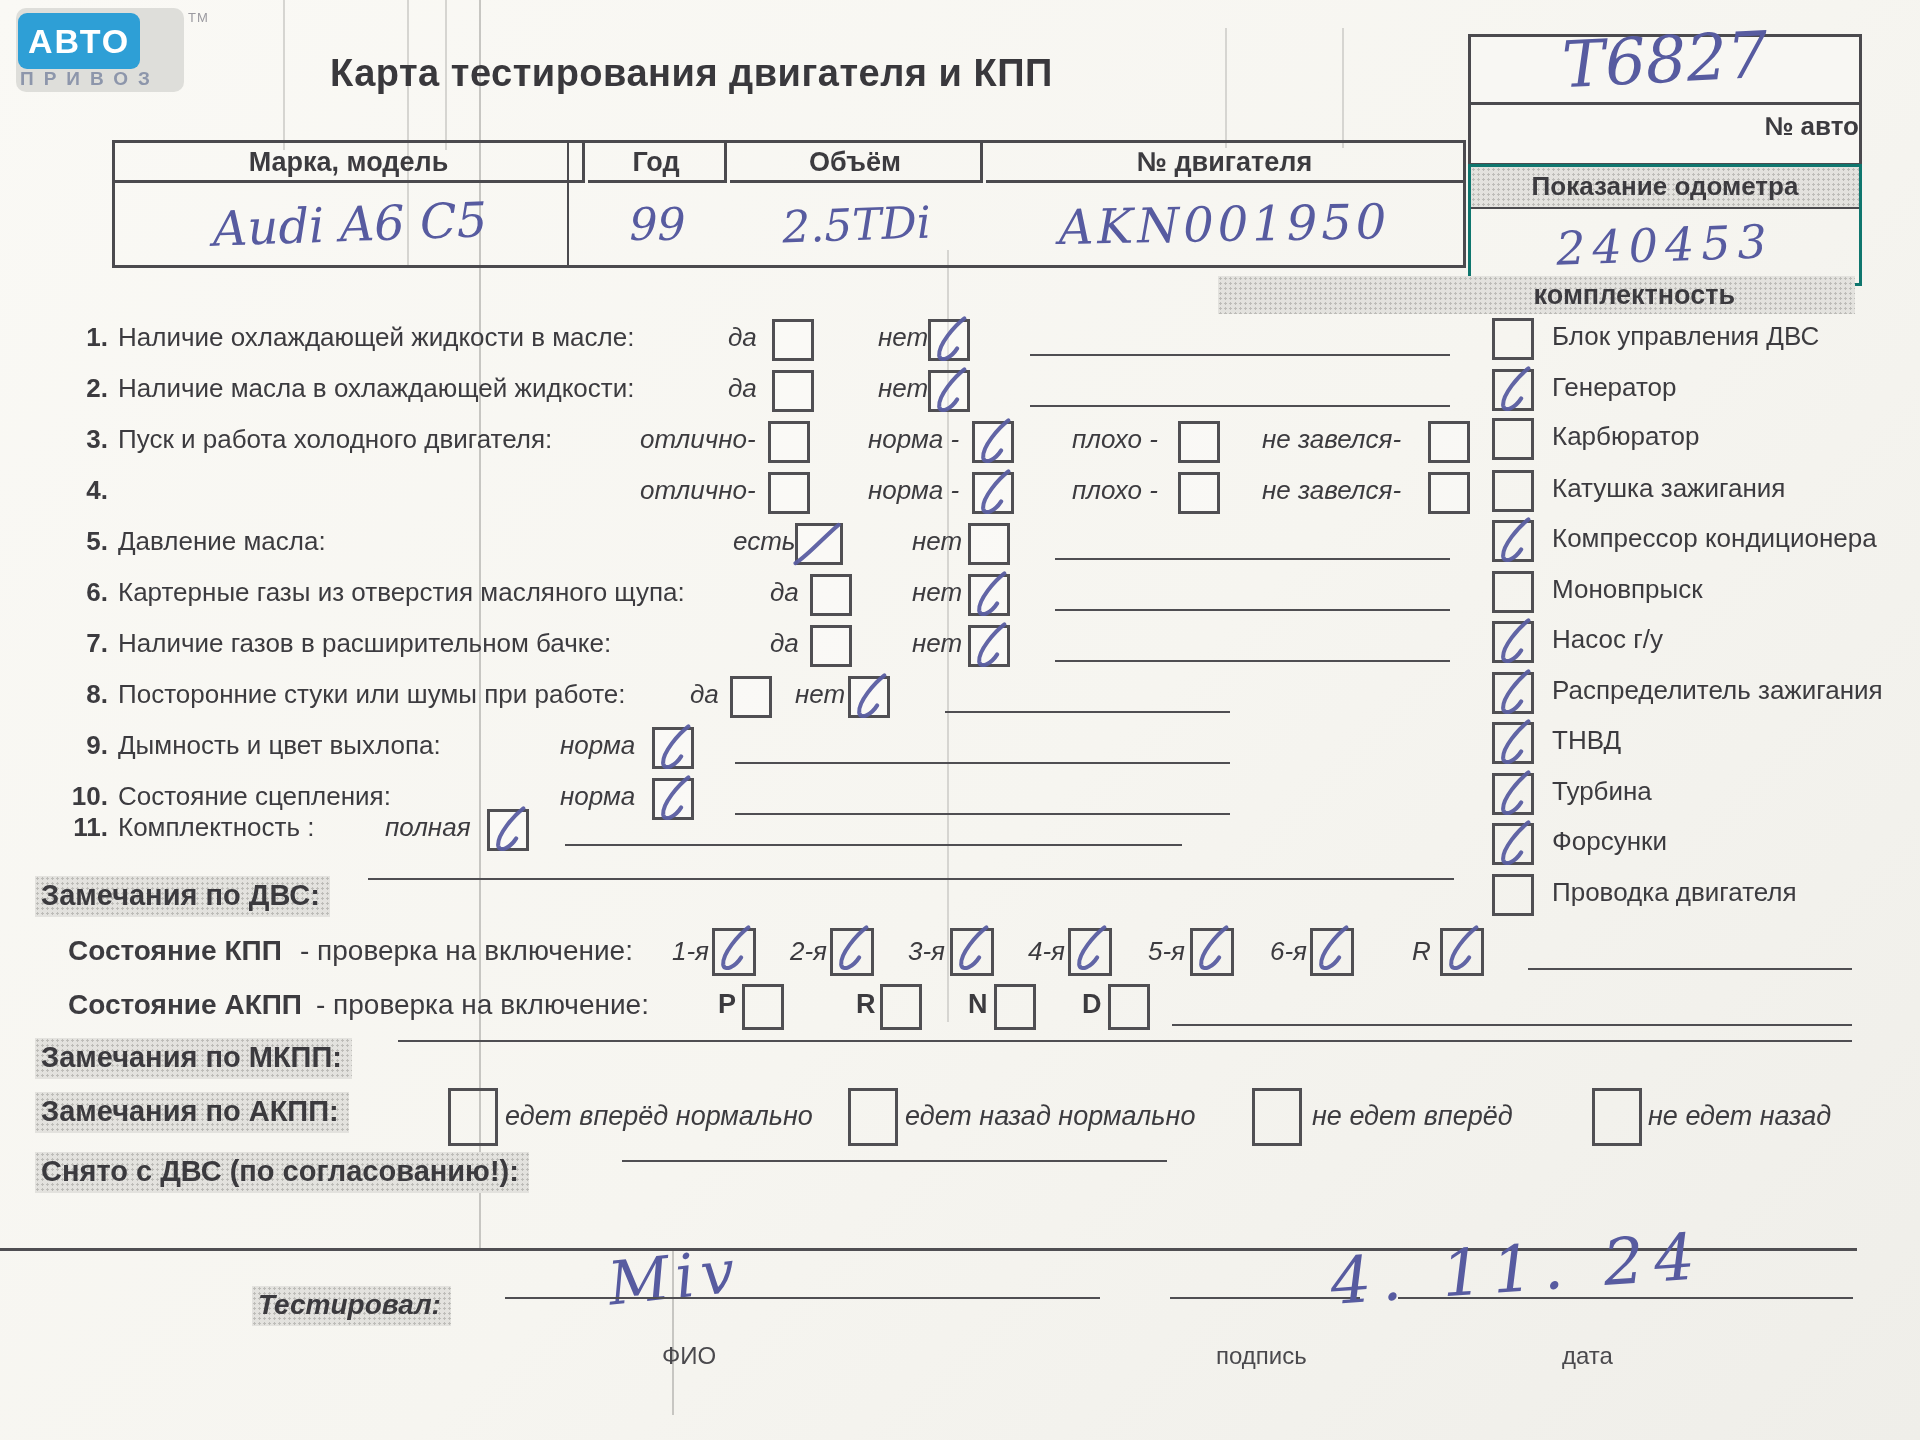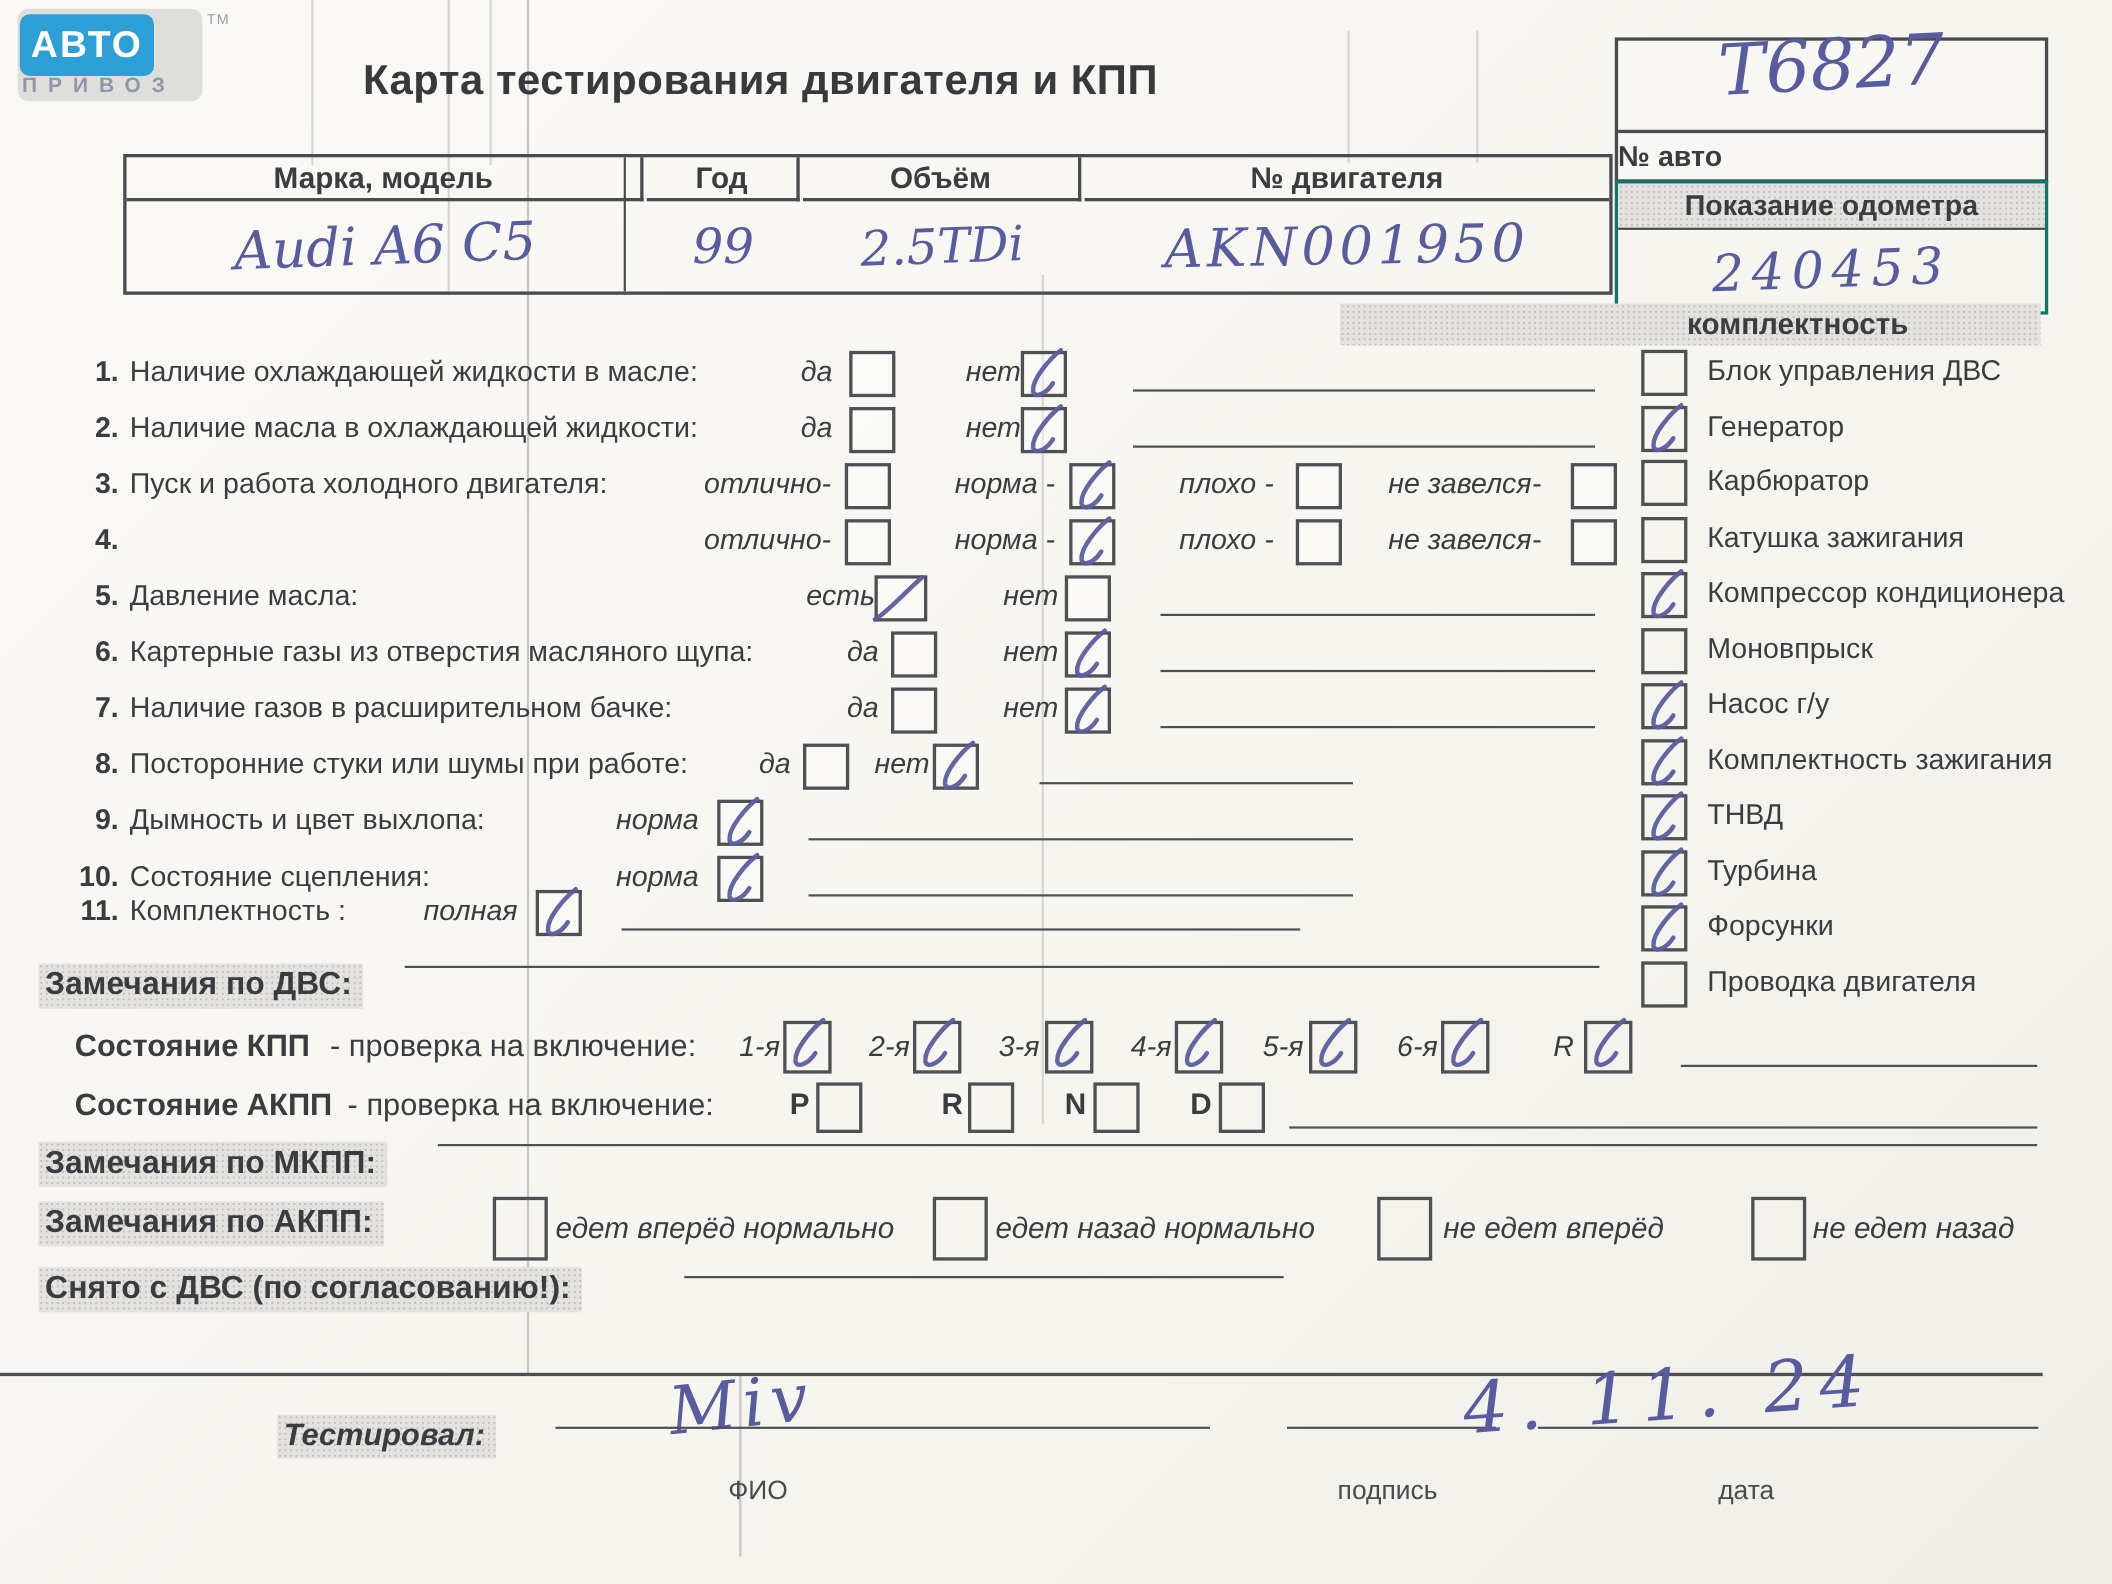--- a/index.html
+++ b/index.html
@@ -16,22 +16,22 @@
   .logo-back{position:absolute;left:16px;top:8px;width:168px;height:84px;background:#dededa;border-radius:10px}
   .logo-box{position:absolute;left:18px;top:13px;width:122px;height:56px;background:#2e9fd6;border-radius:9px;
             display:flex;align-items:center;justify-content:center}
   .logo-brand{color:#fff;font-weight:bold;font-size:34px;letter-spacing:2px}
   .logo-tm{position:absolute;left:188px;top:10px;font-size:13px;color:#9b9aa0;letter-spacing:1px}
   .logo-sub{position:absolute;left:20px;top:68px;font-size:19px;color:#8d96ab;letter-spacing:10px;font-weight:bold}
   
   .title{position:absolute;left:330px;top:52px;font-size:38px;font-weight:bold;color:#39383c;letter-spacing:.5px}
   .autonum-box{position:absolute;left:1468px;top:34px;width:388px;height:126px;border:3px solid #4b4a4e;background:#f8f7f3}
   .autonum-val{position:absolute;left:0;top:-14px;width:100%;text-align:center;font-size:64px;z-index:2}
-  .autonum-lbl{position:absolute;left:0;bottom:0;width:100%;height:42px;border-top:3px solid #4b4a4e;
-               font-weight:bold;font-size:26px;text-align:left;line-height:42px}
+  .autonum-lbl{position:absolute;left:0;bottom:16px;width:100%;height:42px;border-top:3px solid #4b4a4e;
+               font-weight:bold;font-size:26px;text-align:right;line-height:42px}
   
   .hw{font-family:"DejaVu Serif",serif;font-style:italic;color:#575ba0}
   
   .shade{background-color:#e3e2de;
          background-image:radial-gradient(#bdbcb8 1px,rgba(0,0,0,0) 1.2px);
          background-size:5px 5px}
   .sec-lbl{position:absolute;font-weight:bold;font-size:29px;color:#3b3a3e;padding:3px 10px 5px 6px}
   
   .vtable{position:absolute;left:112px;top:140px;width:1348px;height:122px;border:3px solid #4b4a4e}
   .vhead{position:absolute;top:0;height:40px;border-bottom:3px solid #4b4a4e;border-right:3px solid #4b4a4e;
@@ -308,21 +308,21 @@
       </svg>
     </span>
   <span class="eq-lbl">Насос г/у</span>
 </div>
 <div class="eq-row" style="top:670px">
   <span class="eq-box">
       <svg class="check" viewBox="0 0 40 40">
         <path d="M32 2 C24 8 10 24 11 33 C12 39 21 35 26 27"></path>
       </svg>
     </span>
-  <span class="eq-lbl">Комплектность зажигания</span>
+  <span class="eq-lbl">Распределитель зажигания</span>
 </div>
 <div class="eq-row" style="top:720px">
   <span class="eq-box">
       <svg class="check" viewBox="0 0 40 40">
         <path d="M32 2 C24 8 10 24 11 33 C12 39 21 35 26 27"></path>
       </svg>
     </span>
   <span class="eq-lbl">ТНВД</span>
 </div>
 <div class="eq-row" style="top:771px">

